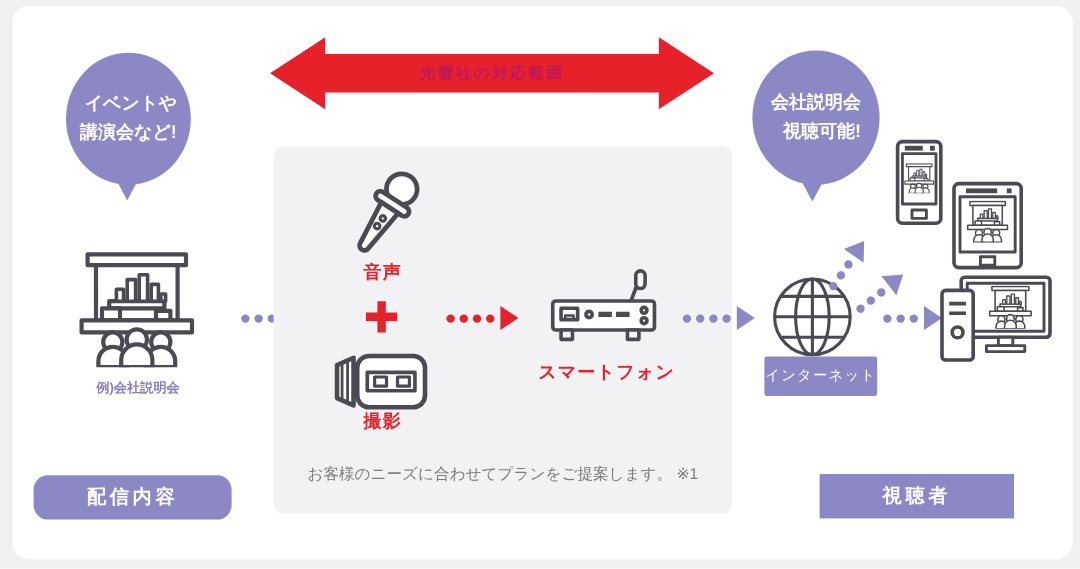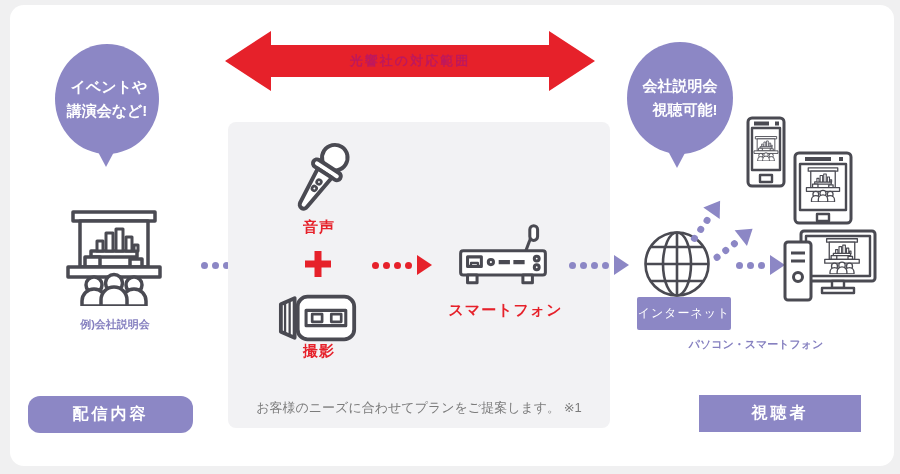--- a/index.html
+++ b/index.html
@@ -154,21 +154,21 @@
       <circle cx="42" cy="44" r="3"></circle>
       <path d="M51,44 h13 M68,44 h13" stroke-width="5" fill="none"></path>
       <circle cx="95" cy="40" r="2.8"></circle>
       <circle cx="95" cy="50" r="2.8"></circle>
       <rect x="15" y="59" width="11" height="9"></rect>
       <rect x="79" y="59" width="11" height="9"></rect>
     </g>
   </svg>
   <div class="abs red-label" style="left:428px;top:301px;width:155px;">スマートフォン</div>
 
-  <div class="abs note" style="left:233px;top:399px;width:372px;">お客様のニーズに合わせてプランをご提案します。 ※1</div>
+  <div class="abs note" style="left:233px;top:386px;width:372px;">お客様のニーズに合わせてプランをご提案します。 ※1</div>
 
   <div class="abs dotted" style="left:569px;top:255px;">
     <i class="d"></i>
       <i class="d"></i>
       <i class="d"></i>
       <i class="d"></i>
       <i class="h"></i>
   </div>
 
   <div class="abs bubble" style="left:627px;top:42px;width:106px;height:112px;">
@@ -241,16 +241,15 @@
 
   <svg class="abs icon front" style="left:783px;top:240px;" width="30" height="62" viewBox="0 0 30 62">
     <g fill="#fff" stroke="#4A4A52" stroke-width="3" stroke-linejoin="round">
       <rect x="2" y="2" width="26" height="58" rx="3"></rect>
       <path d="M8,13 H22 M8,21 H22" fill="none"></path>
       <circle cx="15" cy="37" r="4.5"></circle>
     </g>
   </svg>
 
   <div class="abs purple-label" style="left:638px;top:336px;width:236px;">
-    <span style="display:block">パソコン・スマートフォン</span>
-  </div>
-  <div class="abs tag" style="left:699px;top:395px;width:162px;height:37px;">視聴者</div>
+  </div>
+  <div class="abs tag" style="left:683px;top:395px;width:162px;height:37px;">視聴者</div>
 </div>
 
 </body></html>

